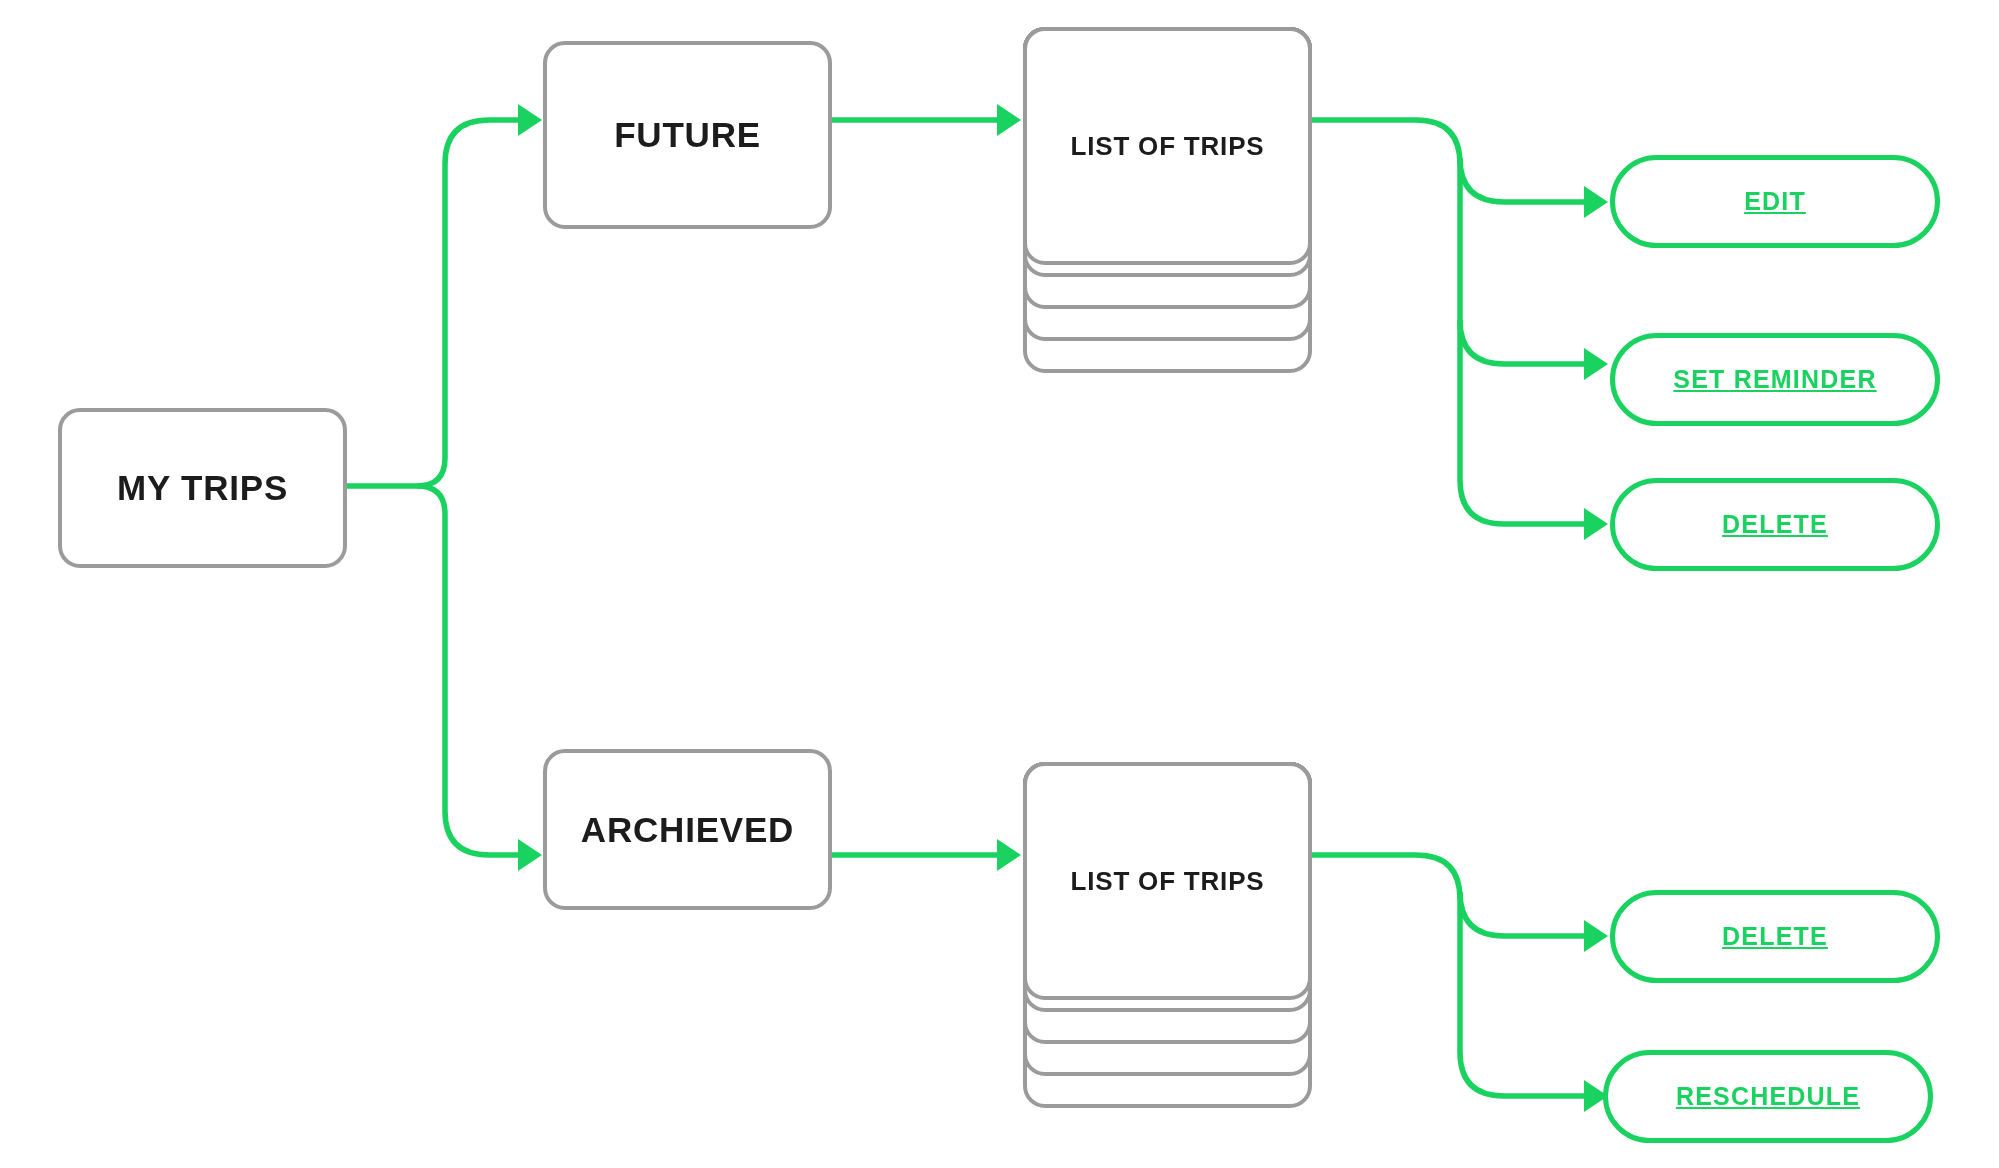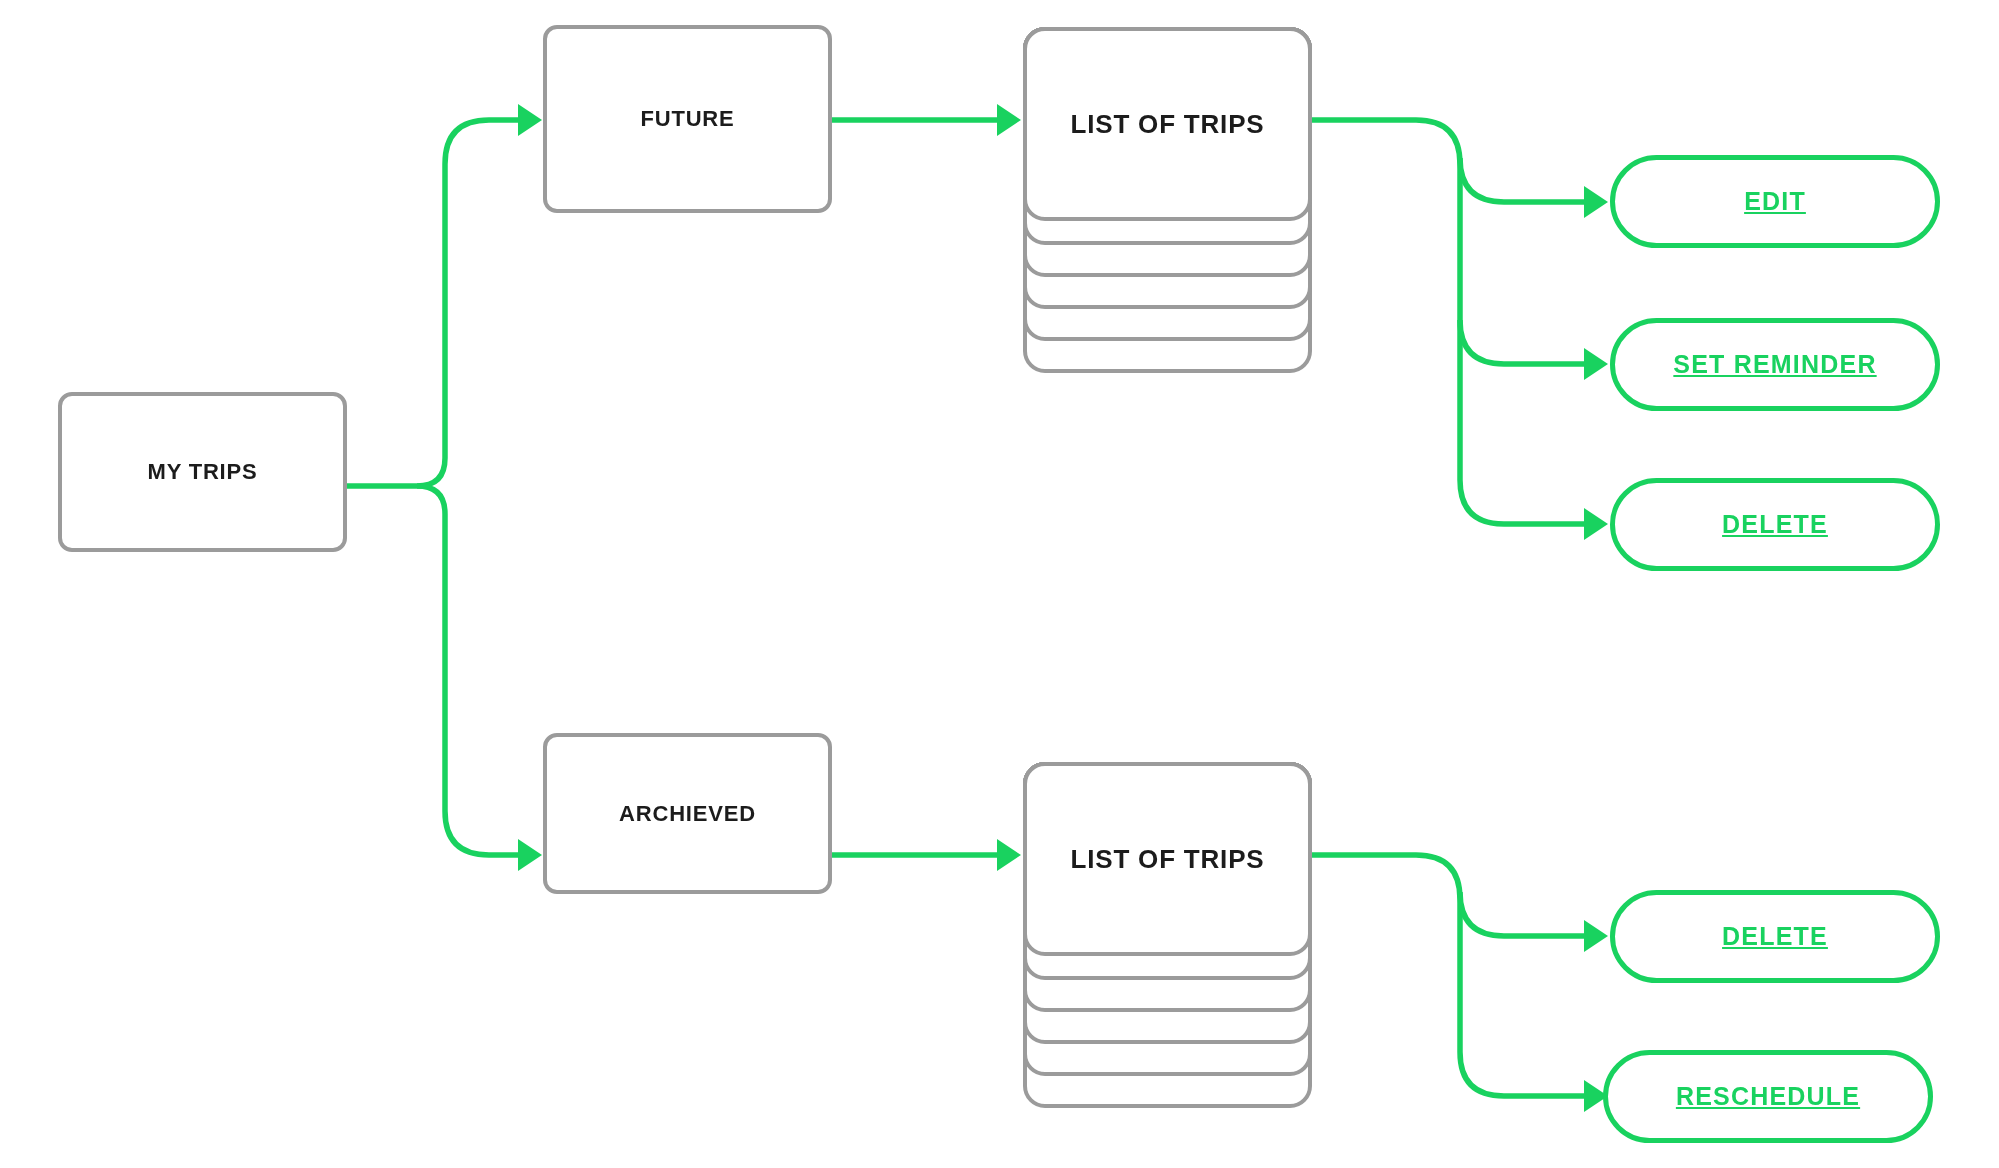--- a/index.html
+++ b/index.html
@@ -18,33 +18,34 @@
     overflow:hidden;
   }
   svg.connectors{position:absolute;left:0;top:0;z-index:0;}
   svg.connectors path{fill:none;stroke:var(--accent);stroke-width:5.5;}
   svg.connectors polygon{fill:var(--accent);stroke:none;}
 
   .node{
     position:absolute;
     background:#fff;
     border:4px solid var(--gray);
-    border-radius:14px;
+    border-radius:22px;
     display:flex;align-items:center;justify-content:center;
     color:var(--ink);
-    font-size:22px;font-weight:bold;letter-spacing:0.8px;
+    font-size:35px;font-weight:bold;letter-spacing:0.8px;
     z-index:10;
+    margin-top:16px;
   }
   .stack{position:absolute;width:289px;z-index:5;}
   .stack .card{
     position:absolute;left:0;top:0;width:289px;
     background:#fff;border:4px solid var(--gray);border-radius:22px;
   }
   .stack .card.main{
-    height:194px;z-index:6;
+    height:238px;z-index:6;
     display:flex;align-items:center;justify-content:center;
     color:var(--ink);font-size:26px;font-weight:bold;letter-spacing:0.8px;
   }
   .stack .card.s1{height:218px;z-index:5;}
   .stack .card.s2{height:250px;z-index:4;}
   .stack .card.s3{height:282px;z-index:3;}
   .stack .card.s4{height:314px;z-index:2;}
   .stack .card.s5{height:346px;z-index:1;}
 
   .pill{
@@ -125,21 +126,21 @@
     <div class="card s2"></div>
     <div class="card s1"></div>
     <div class="card main">
       <span>LIST OF TRIPS</span>
     </div>
   </div>
 
   <div class="pill" style="left:1610px;top:155px;">
     <span>EDIT</span>
   </div>
-  <div class="pill" style="left:1610px;top:318px;">
+  <div class="pill" style="left:1610px;top:333px;">
     <span>SET REMINDER</span>
   </div>
   <div class="pill" style="left:1610px;top:478px;">
     <span>DELETE</span>
   </div>
 
   <div class="pill" style="left:1610px;top:890px;">
     <span>DELETE</span>
   </div>
   <div class="pill" style="left:1603px;top:1050px;">

